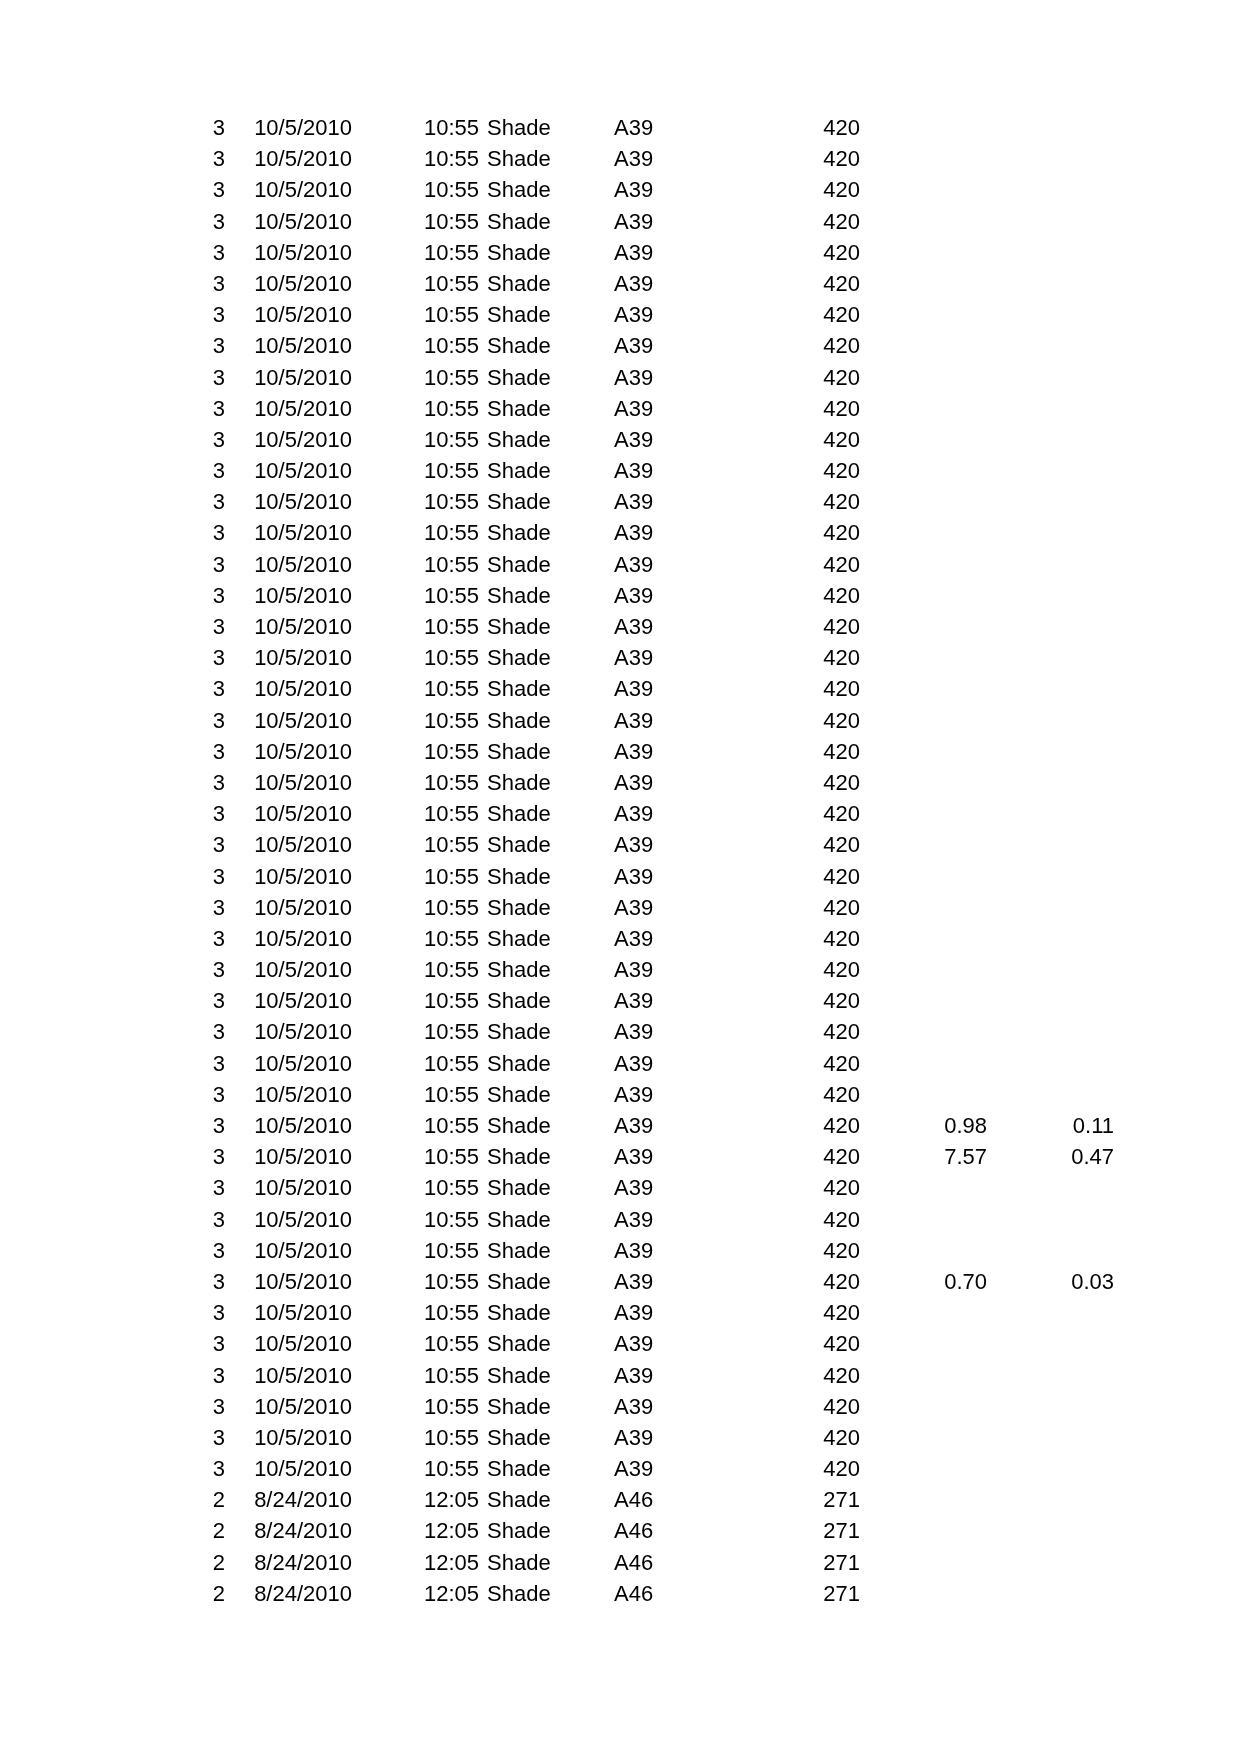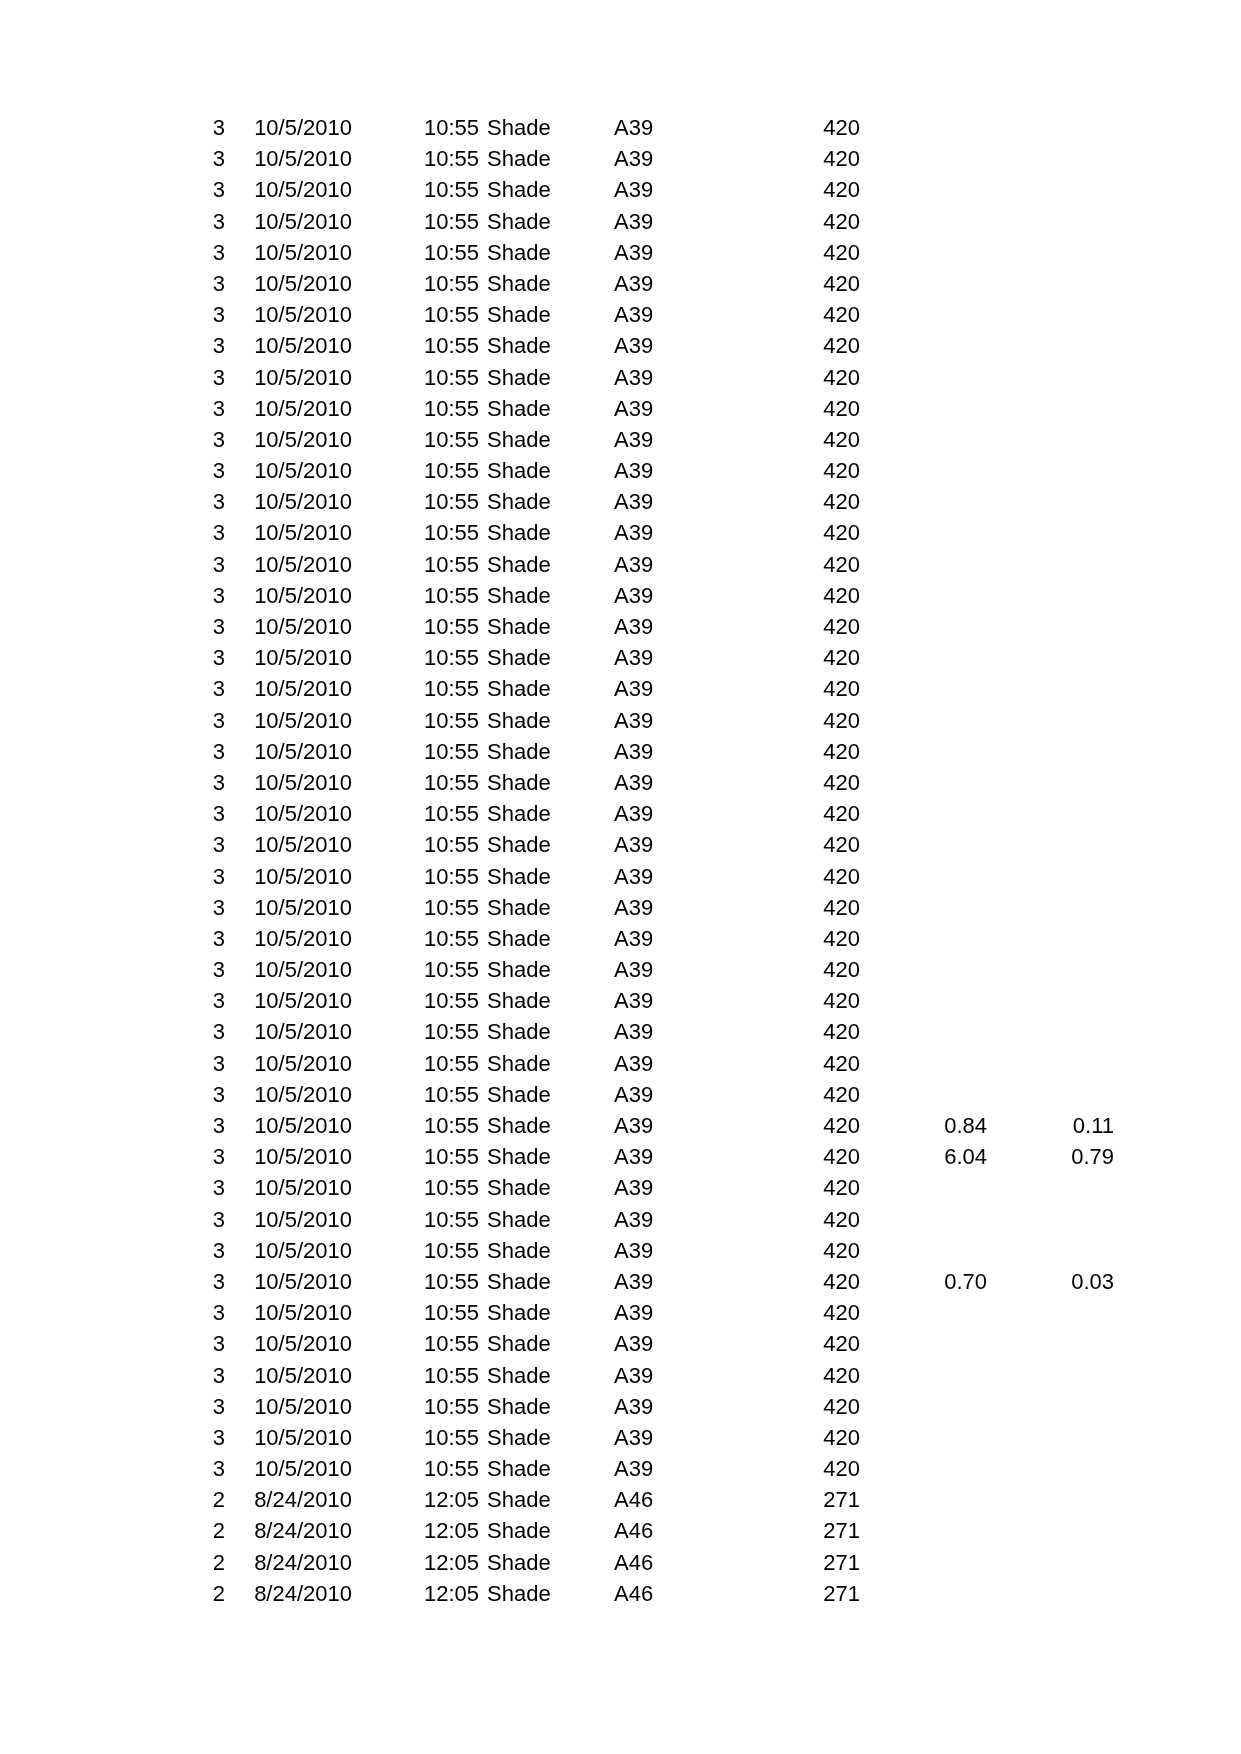--- a/index.html
+++ b/index.html
@@ -397,33 +397,33 @@
     <div class="cell ralign"></div>
   </div>
 
   <div class="row">
     <div class="cell ralign">3</div>
     <div class="cell ralign">10/5/2010</div>
     <div class="cell ralign">10:55</div>
     <div class="cell lalign">Shade</div>
     <div class="cell lalign">A39</div>
     <div class="cell ralign">420</div>
-    <div class="cell ralign">0.84</div>
+    <div class="cell ralign">0.98</div>
     <div class="cell ralign">0.11</div>
   </div>
 
   <div class="row">
     <div class="cell ralign">3</div>
     <div class="cell ralign">10/5/2010</div>
     <div class="cell ralign">10:55</div>
     <div class="cell lalign">Shade</div>
     <div class="cell lalign">A39</div>
     <div class="cell ralign">420</div>
-    <div class="cell ralign">6.04</div>
-    <div class="cell ralign">0.79</div>
+    <div class="cell ralign">7.57</div>
+    <div class="cell ralign">0.47</div>
   </div>
 
   <div class="row">
     <div class="cell ralign">3</div>
     <div class="cell ralign">10/5/2010</div>
     <div class="cell ralign">10:55</div>
     <div class="cell lalign">Shade</div>
     <div class="cell lalign">A39</div>
     <div class="cell ralign">420</div>
     <div class="cell ralign"></div>

